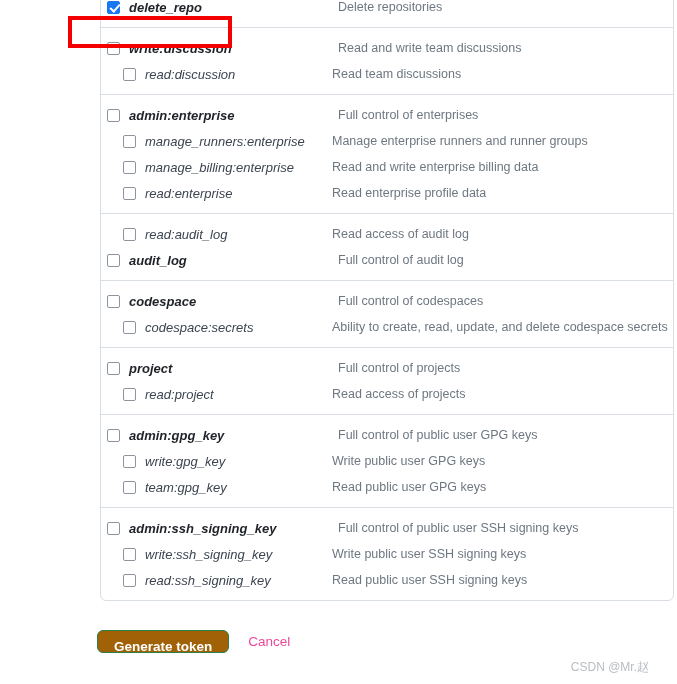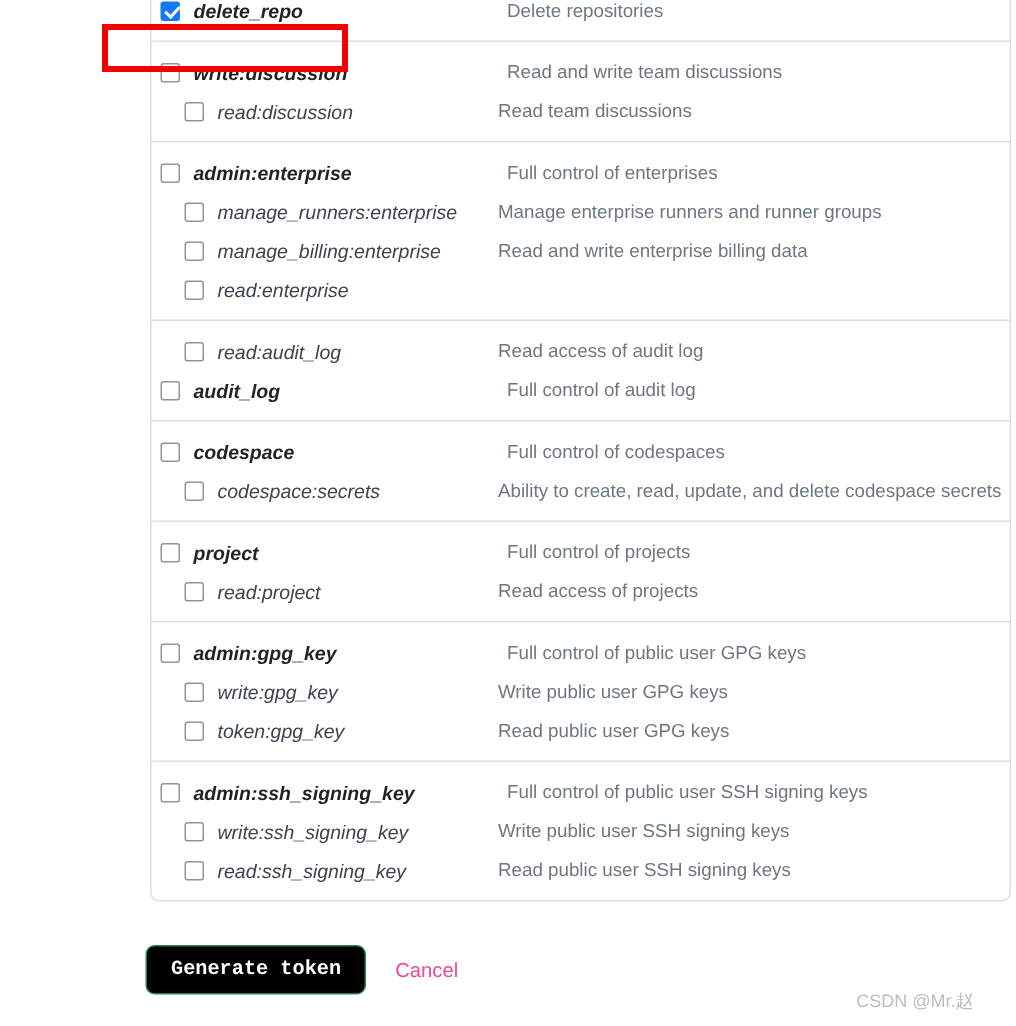--- a/index.html
+++ b/index.html
@@ -120,31 +120,31 @@
 
   
   #actions {
     position: absolute;
     left: 97px;
     top: 630px;
     display: flex;
     align-items: center;
   }
   #generate-token-button {
-    background: #000000;
+    background: #a16207;
     color: #ffffff;
     font-size: 13.5px;
     font-weight: bold;
     border: 1px solid #2a8147;
     border-radius: 6px;
     padding: 0 16px;
-    height: 33px;
+    height: 23px;
     line-height: 31px;
     cursor: pointer;
-    font-family: Liberation Mono, monospace;
+    font-family: Liberation Sans, sans-serif;
     white-space: nowrap;
   }
   #cancel-link {
     color: #ec4899;
     font-size: 13.5px;
     margin-left: 19px;
     text-decoration: none;
     cursor: pointer;
     white-space: nowrap;
   }
@@ -194,20 +194,21 @@
         <span class="scope-desc">Manage enterprise runners and runner groups</span>
       </div>
       <div class="scope-row child">
         <span class="cb"></span>
         <span class="scope-name">manage_billing:enterprise</span>
         <span class="scope-desc">Read and write enterprise billing data</span>
       </div>
       <div class="scope-row child">
         <span class="cb"></span>
         <span class="scope-name">read:enterprise</span>
+        <span class="scope-desc">Read enterprise profile data</span>
       </div>
     </div>
     <div class="scope-group">
       <div class="scope-row child">
         <span class="cb"></span>
         <span class="scope-name">read:audit_log</span>
         <span class="scope-desc">Read access of audit log</span>
       </div>
       <div class="scope-row parent">
         <span class="cb"></span>
@@ -245,21 +246,21 @@
         <span class="scope-name">admin:gpg_key</span>
         <span class="scope-desc">Full control of public user GPG keys</span>
       </div>
       <div class="scope-row child">
         <span class="cb"></span>
         <span class="scope-name">write:gpg_key</span>
         <span class="scope-desc">Write public user GPG keys</span>
       </div>
       <div class="scope-row child">
         <span class="cb"></span>
-        <span class="scope-name">token:gpg_key</span>
+        <span class="scope-name">team:gpg_key</span>
         <span class="scope-desc">Read public user GPG keys</span>
       </div>
     </div>
     <div class="scope-group">
       <div class="scope-row parent">
         <span class="cb"></span>
         <span class="scope-name">admin:ssh_signing_key</span>
         <span class="scope-desc">Full control of public user SSH signing keys</span>
       </div>
       <div class="scope-row child">

